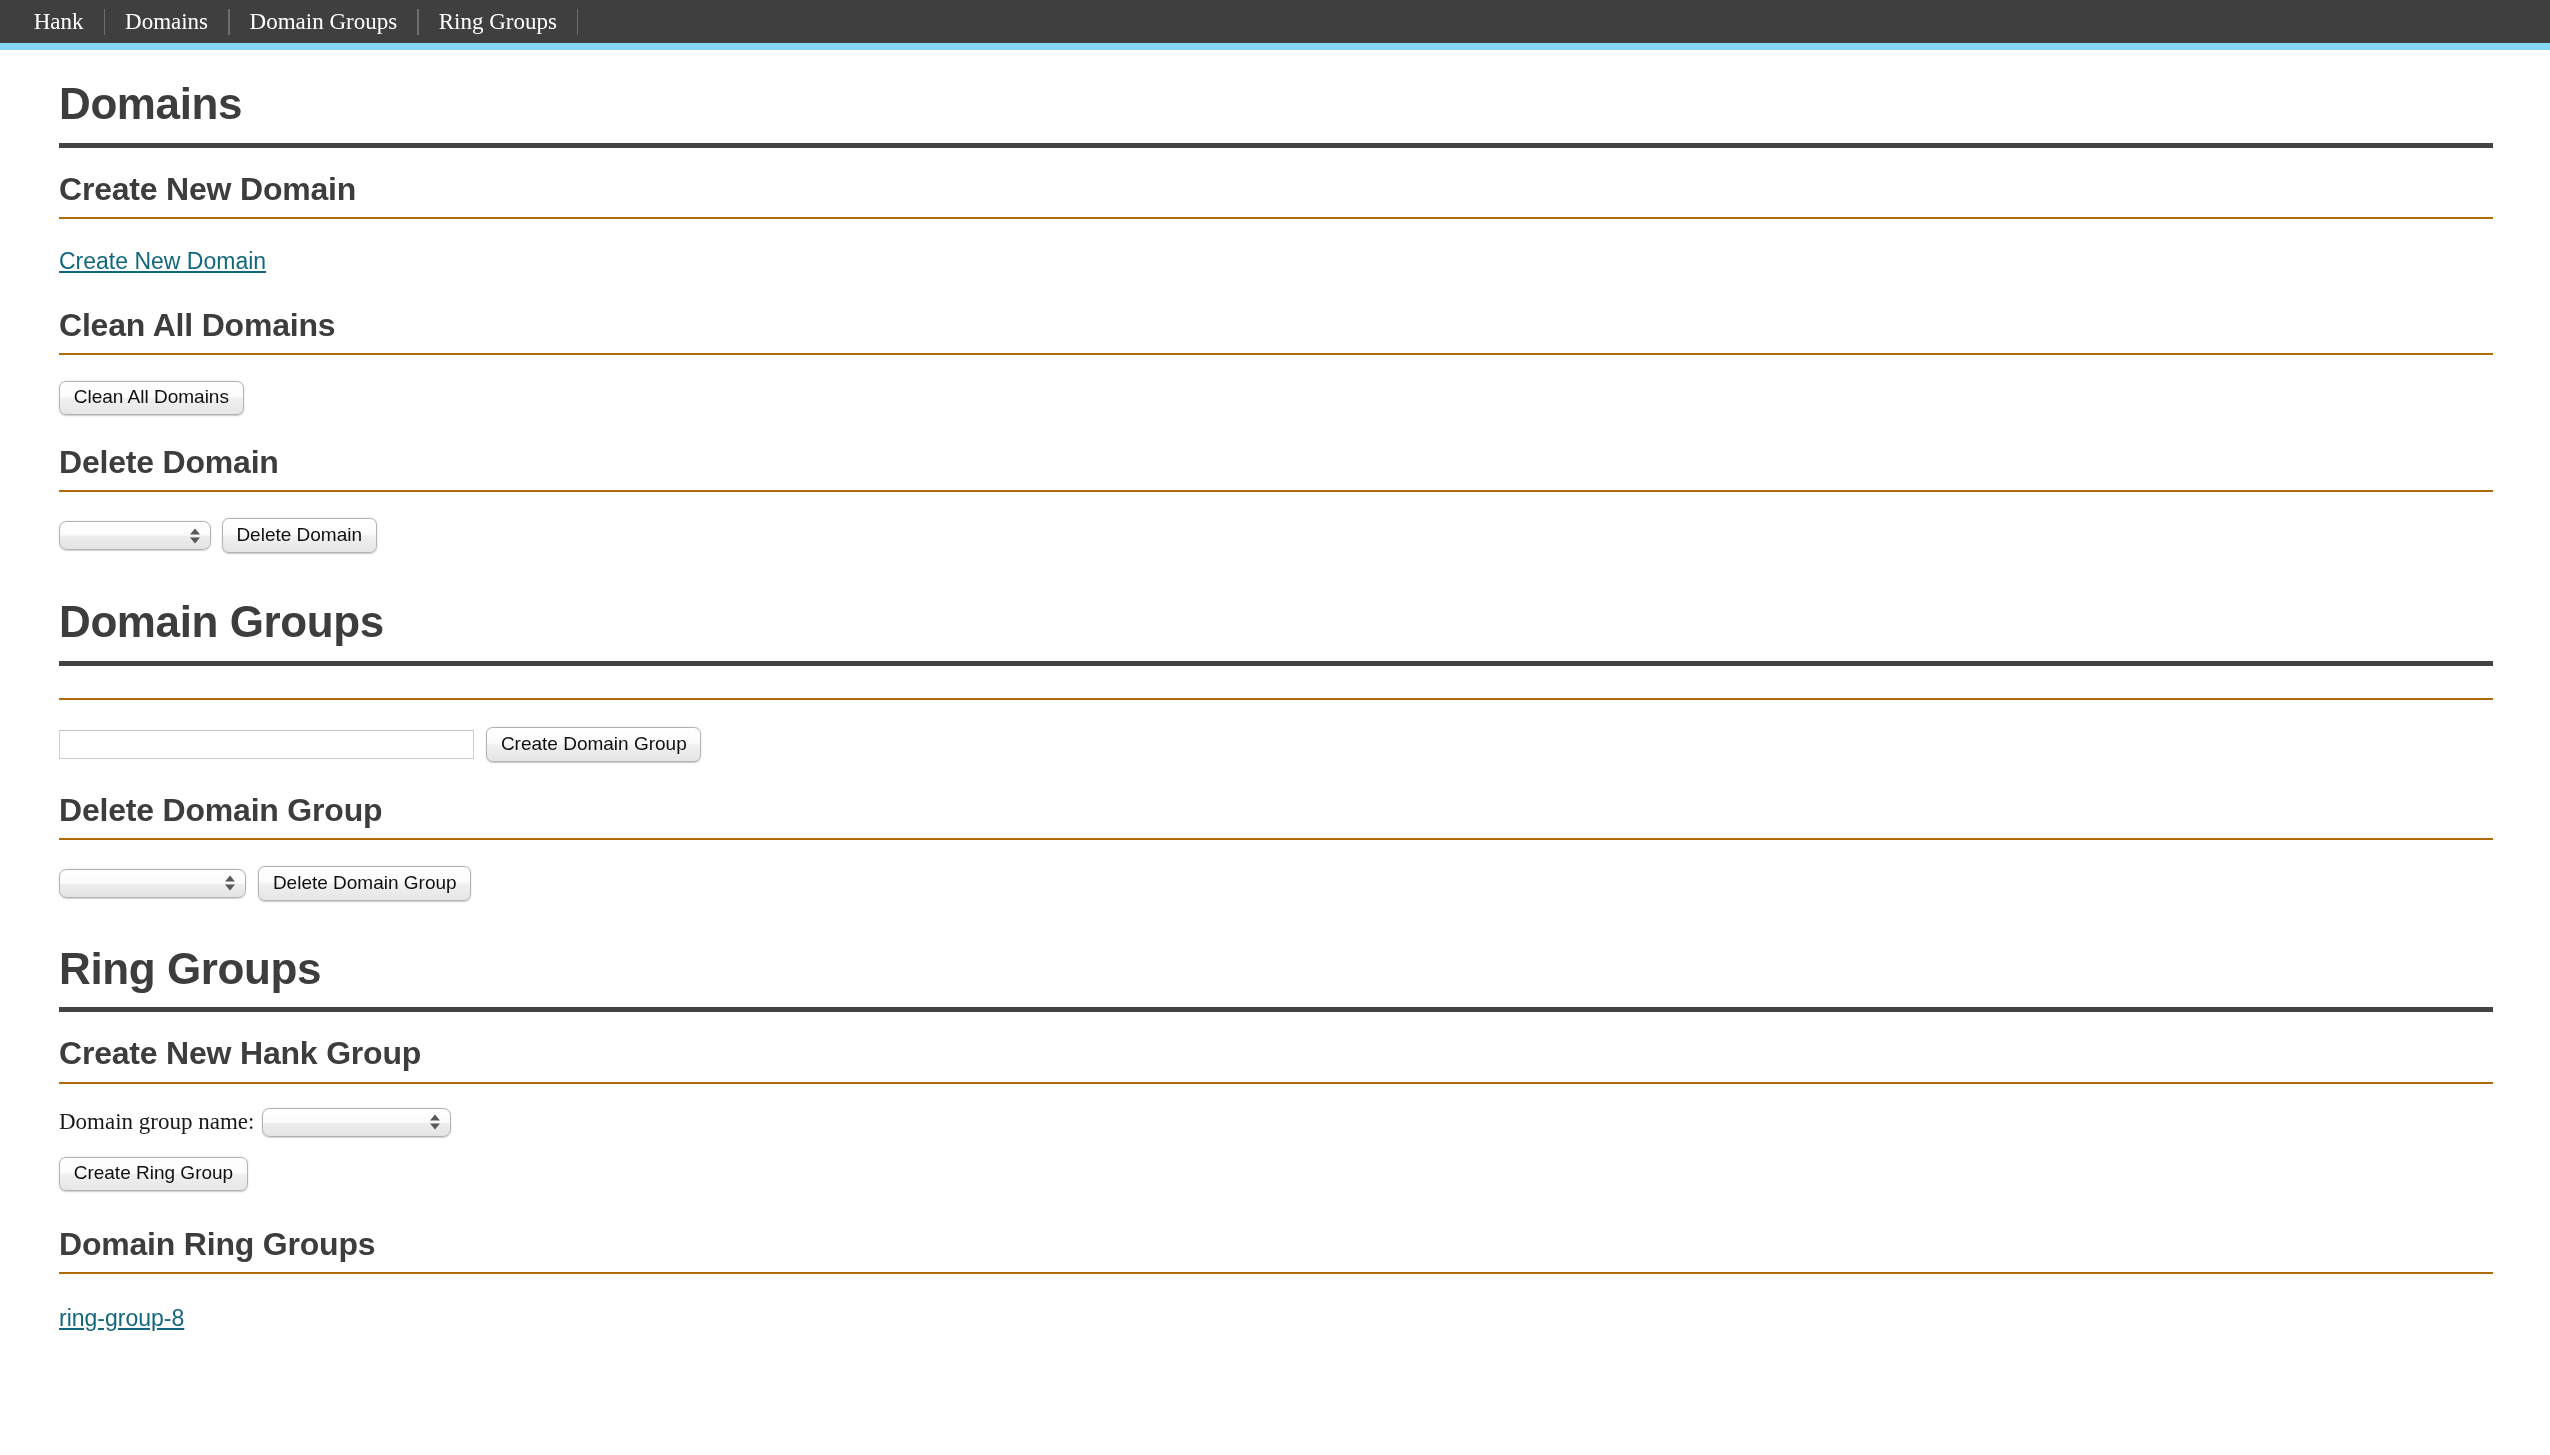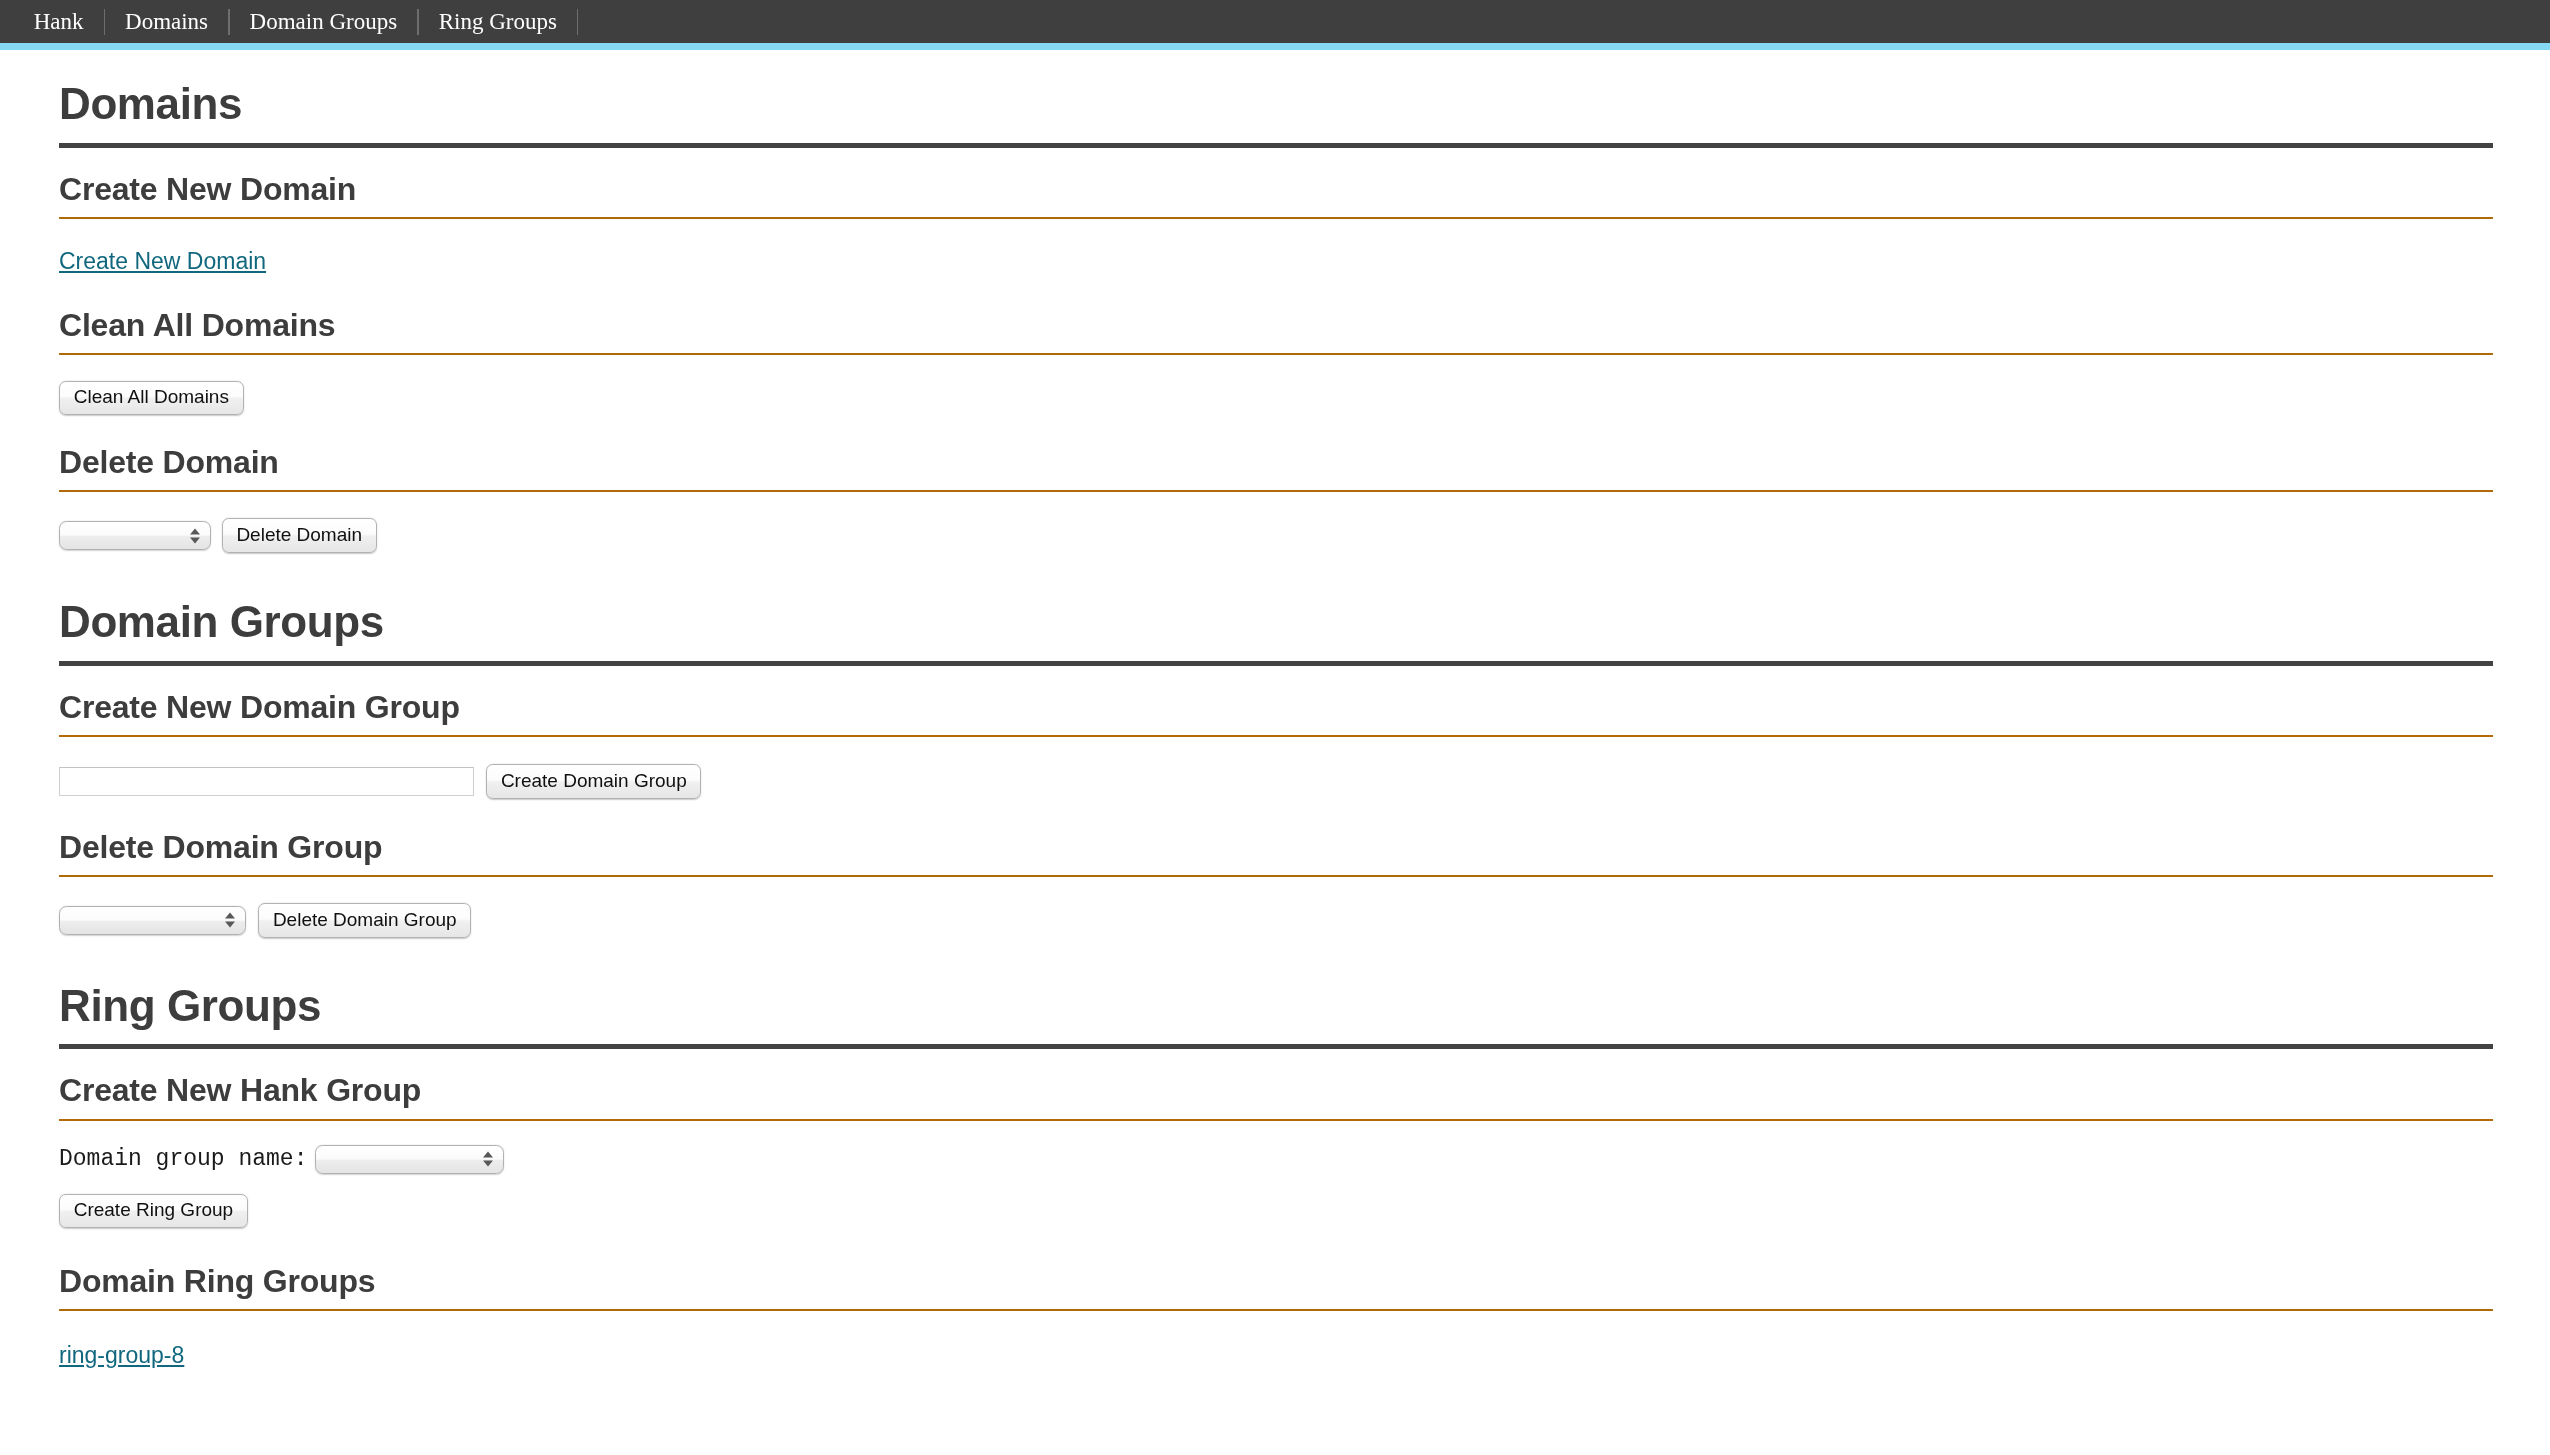--- a/index.html
+++ b/index.html
@@ -158,21 +158,21 @@
     font-size: 20px;
     padding: 0 4.6px;
     box-sizing: border-box;
     font-family: "Liberation Sans", sans-serif;
     background: transparent;
   }
 
   .form-label {
     font-size: 23px;
     color: #1a1a1a;
-    font-family: Liberation Mono, monospace;
+    font-family: Liberation Serif, serif;
     white-space: nowrap;
   }
   .form-row {
     display: flex;
     align-items: center;
   }
 </style>
 </head>
 <body>
 
@@ -230,21 +230,20 @@
     <button class="btn">Delete Domain</button>
   </div>
 
   
   <div style="height:44px"></div>
   <h1 class="page-h1">Domain Groups</h1>
   <div style="height:13.7px"></div>
   <hr class="rule-dark">
 
   <div style="height:23px"></div>
-  <h2 class="page-h2">Create New Domain Group</h2>
   <div style="height:9.1px"></div>
   <hr class="rule-orange">
 
   <div style="height:27.4px"></div>
   <div class="form-row">
     <div class="textbox" style="width:415px">
       <input type="text" value="" style="">
     </div>
     <div style="width:12.2px"></div>
     <button class="btn">Create Domain Group</button>

